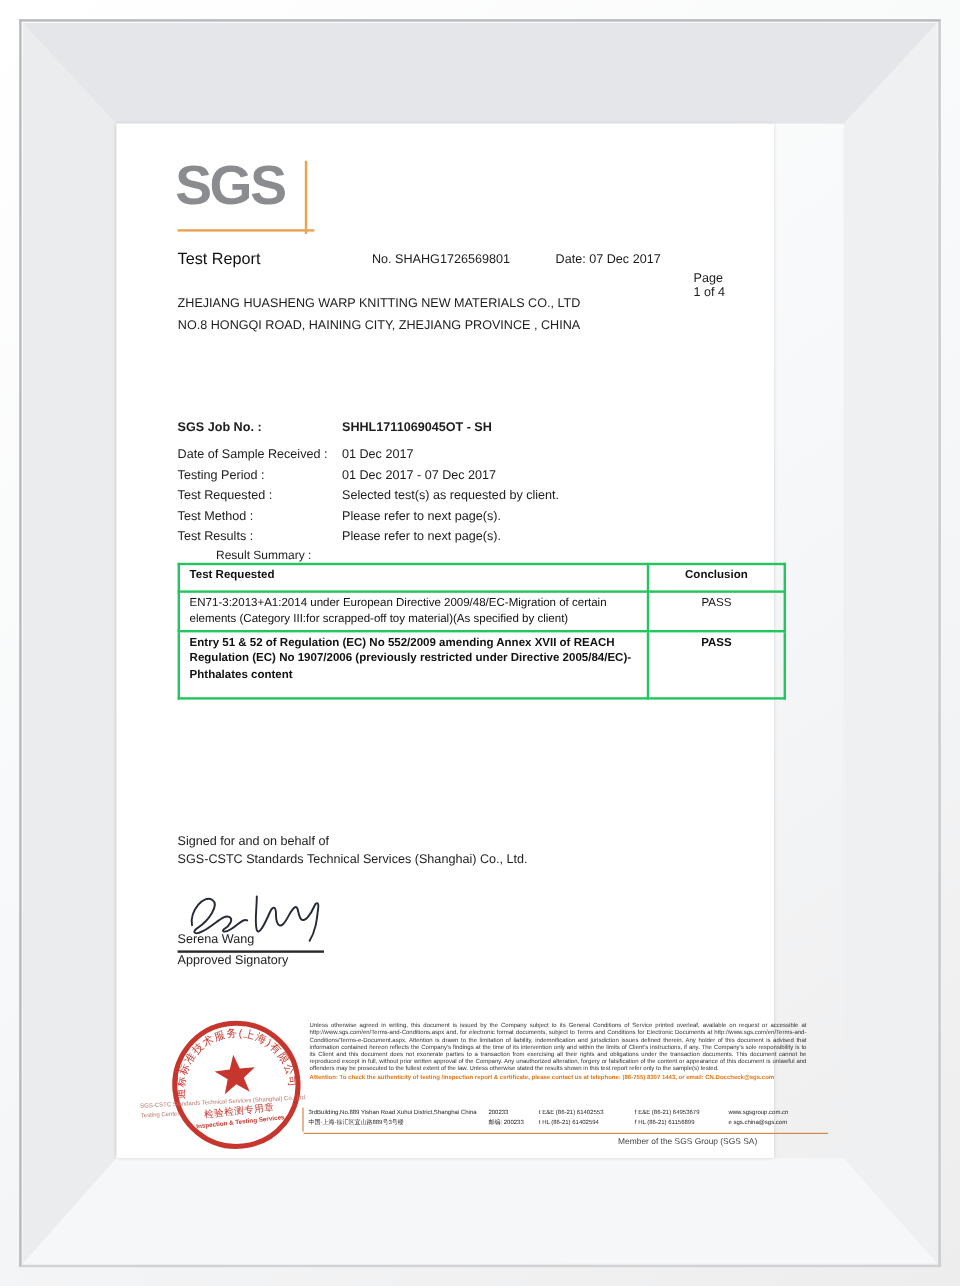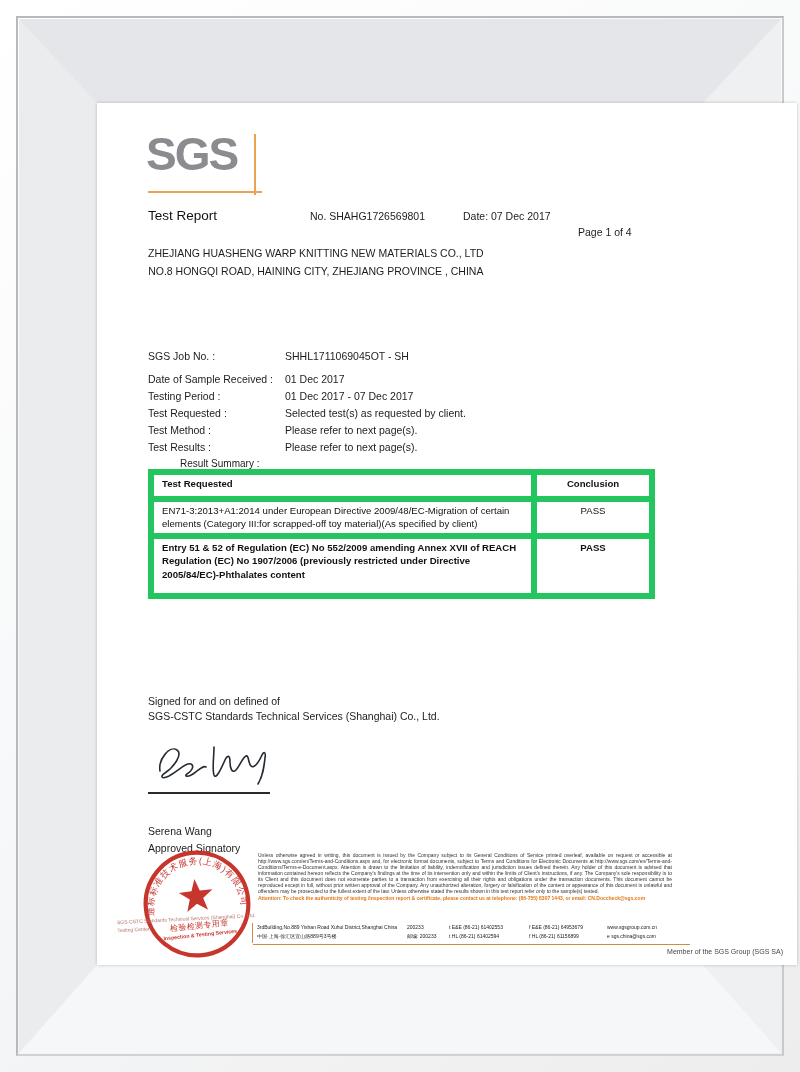--- a/index.html
+++ b/index.html
@@ -19,21 +19,21 @@
     border-right-color:#c8cacc;border-bottom-color:#d0d2d4;
   }
   .frame-mat{
     position:absolute;inset:19px;
     border-style:solid;
     border-width:84px 78px 88px 78px;
     border-color:#e5e6e9 #eff0f2 #f6f7f8 #ebeced;
   }
   
   .doc{
-    position:absolute;left:97px;top:103px;width:700px;height:862px;
+    position:absolute;left:97px;top:103px;width:548px;height:862px;
     background:#ffffff;
     box-shadow:0 0 3px rgba(50,50,60,.28);
     color:#222;
   }
   .abs{position:absolute;}
   
   .logo-text{left:49px;top:28px;font-size:46px;font-weight:bold;color:#8a8c90;letter-spacing:-2px;line-height:1;}
   .logo-hline{left:51px;top:88px;width:114px;height:2px;background:#e9a353;}
   .logo-vline{left:157px;top:31px;width:2px;height:61px;background:#e9a353;}
   
@@ -41,37 +41,37 @@
   .hdr .title{position:absolute;left:0;top:-2px;font-size:13.5px;font-weight:normal;color:#111;}
   .hdr .no{position:absolute;left:162px;top:0;}
   .hdr .date{position:absolute;left:315px;top:0;}
   .hdr .page{position:absolute;left:430px;top:0;margin-top:16px;}
   
   .client{left:51px;top:141px;font-size:10.5px;line-height:18px;color:#1d1d1d;text-align:center;}
   .sample-note{left:51px;top:224px;font-size:10.5px;color:#1d1d1d;}
   
   .fields{left:51px;top:245px;font-size:10.5px;color:#1d1d1d;}
   .frow{display:flex;line-height:17px;}
-  .frow.gap{margin-bottom:6px;}
+  .frow.gap{margin-bottom:6px;font-weight:bold;}
   .flabel{width:137px;flex:none;}
   
   .rsum{left:51px;top:355px;font-size:10px;color:#1d1d1d;padding-left:32px;}
   table.results{
     position:absolute;left:51px;top:366px;width:507px;
     border-collapse:collapse;font-size:9.6px;color:#111;
   }
-  table.results th,table.results td{border:6px solid #22c55e;padding:2px 8px;line-height:1.4;vertical-align:top;}
+  table.results th,table.results td{border:2px solid #22c55e;padding:2px 8px;line-height:1.4;vertical-align:top;}
   table.results th{font-weight:bold;text-align:left;height:17px;}
   table.results th.conc,table.results td.conc{width:96px;text-align:center;}
   table.results tr.last td{padding-bottom:12px;font-weight:bold;}
   
   .signedfor{left:51px;top:591px;font-size:10.5px;line-height:15px;color:#1d1d1d;}
   .sig-svg{left:55px;top:626px;width:132px;height:62px;}
   .sig-rule{left:51px;top:689px;width:122px;height:2px;background:#2a2a2a;}
-  .signame{left:51px;top:720px;font-size:10.5px;line-height:17px;color:#1d1d1d;}
+  .signame{left:51px;top:672px;font-size:10.5px;line-height:17px;color:#1d1d1d;}
   
   .disc{left:161px;top:749px;width:414px;font-size:5px;line-height:1.2;text-align:justify;color:#333;}
   .disc .att{color:#e07818;font-weight:bold;margin-top:1px;}
   .stamp{left:44px;top:745px;width:112px;height:112px;}
   .stamp-under{left:20px;top:812px;width:160px;font-size:5px;line-height:1.5;color:#b5766b;transform:rotate(-3deg);}
   .addr-divider{left:155px;top:820px;width:1px;height:20px;background:#cf8b45;}
   .addr{left:160px;top:820px;width:418px;font-size:5px;line-height:9px;color:#222;}
   .addr .row{display:flex;}
   .addr .a{width:150px;flex:none;}
   .addr .p{width:42px;flex:none;}
@@ -148,21 +148,21 @@
       <td class="conc">PASS</td>
     </tr>
     <tr class="last">
       <td>Entry 51 &amp; 52 of Regulation (EC) No 552/2009 amending Annex XVII of REACH Regulation (EC) No 1907/2006 (previously restricted under Directive 2005/84/EC)-Phthalates content</td>
       <td class="conc">PASS</td>
     </tr>
   </tbody>
     </table>
 
   <div class="abs signedfor">
-    <div>Signed for and on defined of</div>
+    <div>Signed for and on behalf of</div>
     <div>SGS-CSTC Standards Technical Services (Shanghai) Co., Ltd.</div>
   </div>
 
   <svg class="abs sig-svg" viewBox="0 0 132 62">
     <g fill="none" stroke="#252a33" stroke-width="1.6" stroke-linecap="round">
       <path d="M8 42 C6 30 18 16 25 21 C31 25 22 38 13 44 C8 47 9 51 17 47 C28 41 34 33 39 35 C43 37 39 43 35 45 C32 47 35 49 41 45 C47 41 51 36 54 38"></path>
       <path d="M62 18 C62 28 60 40 62 46 C64 51 69 40 73 31 C76 25 78 27 78 33 C78 39 80 45 84 41 C88 37 90 29 94 27 C97 26 96 34 99 37 C102 40 107 33 110 26 C112 22 114 23 113 29 C112 38 111 47 106 55"></path>
     </g>
   </svg>
   <div class="abs sig-rule"></div>

